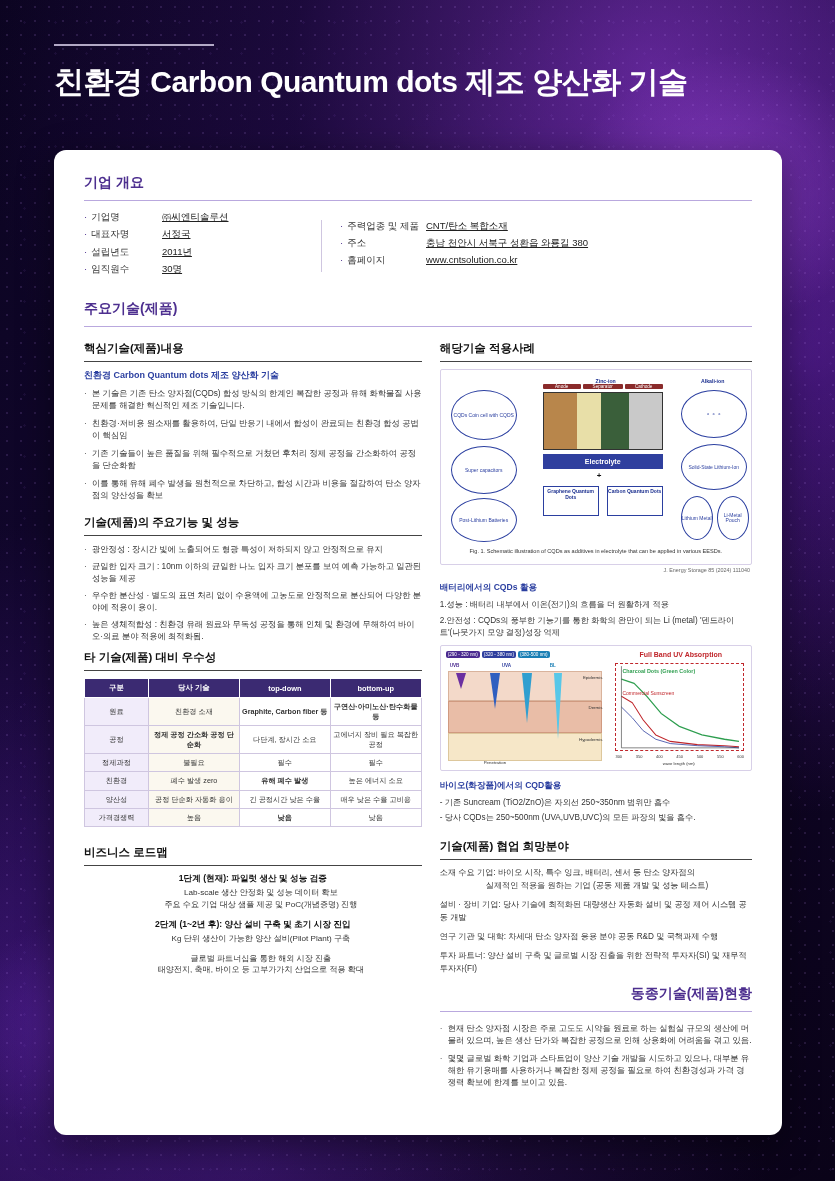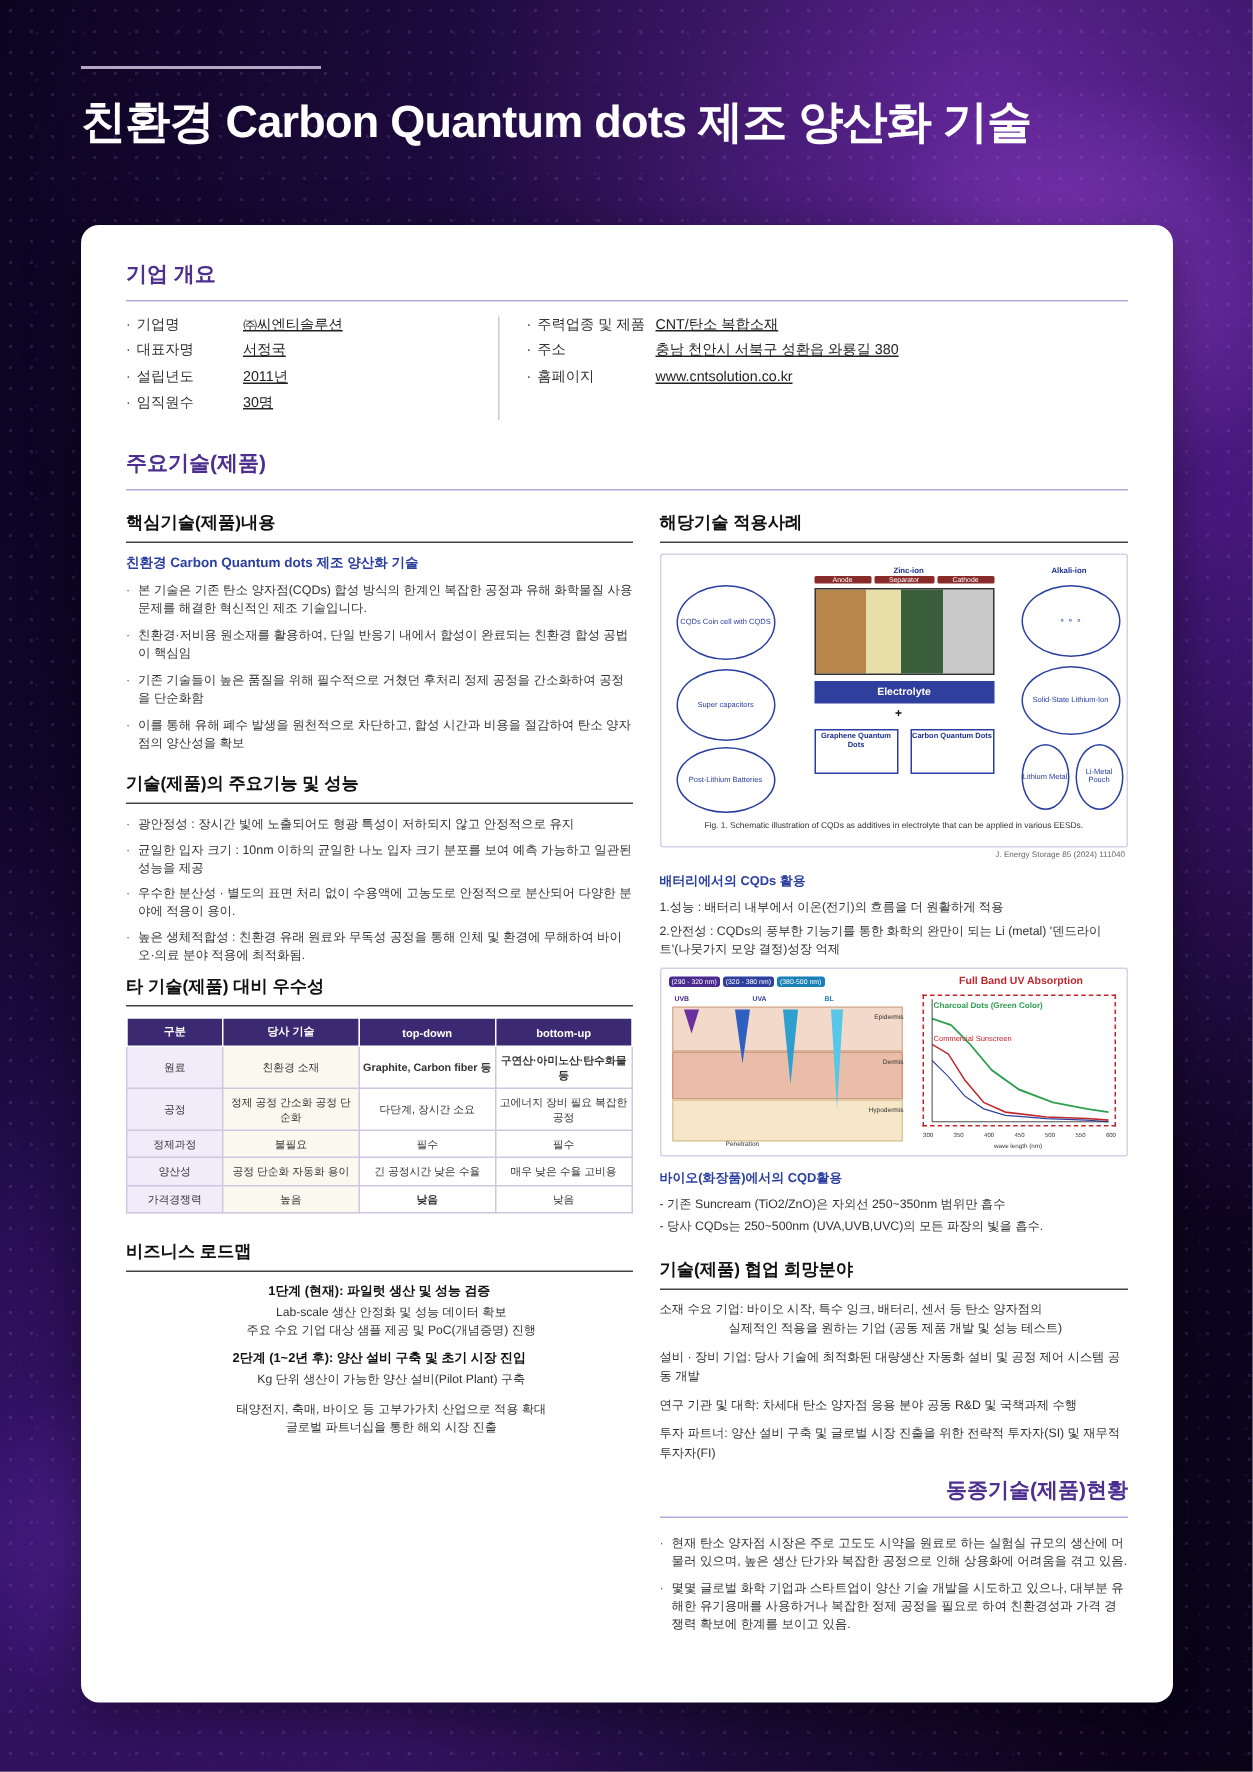--- a/index.html
+++ b/index.html
@@ -50,21 +50,21 @@
     box-shadow:0 10px 36px rgba(0,0,0,.45);
     padding:24px 30px 20px 30px;
   }
 
   h2.sec {
     color:#4d2f8f; font-size:14px; font-weight:bold; margin:0 0 8px 0;
   }
   .hr-purple { height:1px; background:#b9a8de; margin:0 0 10px 0; }
 
   
-  .overview { display:flex; gap:16px; font-size:9.5px; color:#333; }
+  .overview { display:flex; gap:5px; font-size:9.5px; color:#333;align-items:center; }
   .ov-col { width:232px; padding-right:10px; }
   .ov-col.second { border-left:1px solid #cfc6e0; padding-left:18px; width:300px; }
   .ov-row { display:flex; margin-bottom:4.5px; line-height:1.35; }
   .ov-key { width:78px; color:#333; }
   .ov-key.wide { width:86px; }
   .ov-val { color:#222;text-decoration:underline; }
   .dot { color:#4d2f8f; margin-right:4px; }
 
   
   .main { display:flex; gap:18px; margin-top:14px; }
@@ -88,21 +88,21 @@
   table.cmp th {
     background:#3b2a72; color:#fff; font-weight:bold; padding:4px 2px; text-align:center;
     border:1px solid #ffffff; font-size:7.4px;
   }
   table.cmp td {
     border:1px solid #cfc6e0; padding:4px 2px; text-align:center; color:#333; line-height:1.3;
   }
   table.cmp td.first { background:#f1ecfa; color:#333; }
   table.cmp td.ours { background:#fbf8ef; }
   .red { color:#c0262b; font-weight:bold; }
-  .blue-b { color:#2b3fa0; font-weight:normal; }
+  .blue-b { color:#2b3fa0; font-weight:bold; }
 
   
   .rm-item { margin-bottom:8px;text-align:center; }
   .rm-title { font-size:8.6px; font-weight:bold; color:#111; margin-bottom:2px; }
   .rm-line { font-size:8.1px; color:#333; line-height:1.45; padding-left:16px; }
 
   
   .fig {
     width:100%; border:1px solid #d8d0e8; border-radius:2px; background:#ffffff;
     position:relative; overflow:hidden;
@@ -243,20 +243,26 @@
             <td>다단계, 장시간 소요</td>
             <td>고에너지 장비 필요 복잡한 공정</td>
           </tr>
           <tr>
             <td class="first">정제과정</td>
             <td class="ours">불필요</td>
             <td>필수</td>
             <td>필수</td>
           </tr>
           <tr>
+            <td class="first">친환경</td>
+            <td class="ours">폐수 발생 zero</td>
+            <td class="red">유해 폐수 발생</td>
+            <td>높은 에너지 소요</td>
+          </tr>
+          <tr>
             <td class="first">양산성</td>
             <td class="ours">공정 단순화 자동화 용이</td>
             <td>긴 공정시간 낮은 수율</td>
             <td>매우 낮은 수율 고비용</td>
           </tr>
           <tr>
             <td class="first">가격경쟁력</td>
             <td class="ours">높음</td>
             <td class="red">낮음</td>
             <td>낮음</td>
@@ -270,22 +276,22 @@
       <div class="rm-item">
         <div class="rm-title">1단계 (현재): 파일럿 생산 및 성능 검증</div>
         <div class="rm-line">Lab-scale 생산 안정화 및 성능 데이터 확보</div>
         <div class="rm-line">주요 수요 기업 대상 샘플 제공 및 PoC(개념증명) 진행</div>
       </div>
       <div class="rm-item">
         <div class="rm-title">2단계 (1~2년 후): 양산 설비 구축 및 초기 시장 진입</div>
         <div class="rm-line">Kg 단위 생산이 가능한 양산 설비(Pilot Plant) 구축</div>
       </div>
       <div class="rm-item">
+        <div class="rm-line">글로벌 파트너십을 통한 해외 시장 진출</div>
         <div class="rm-line">태양전지, 축매, 바이오 등 고부가가치 산업으로 적용 확대</div>
-        <div class="rm-line">글로벌 파트너십을 통한 해외 시장 진출</div>
       </div>
     </div>
 
     <div class="colR">
 
       <h3 class="sub">해당기술 적용사례</h3>
       <div class="hr-dark"></div>
 
       <div class="fig f1">
         <div class="f1-inner">

